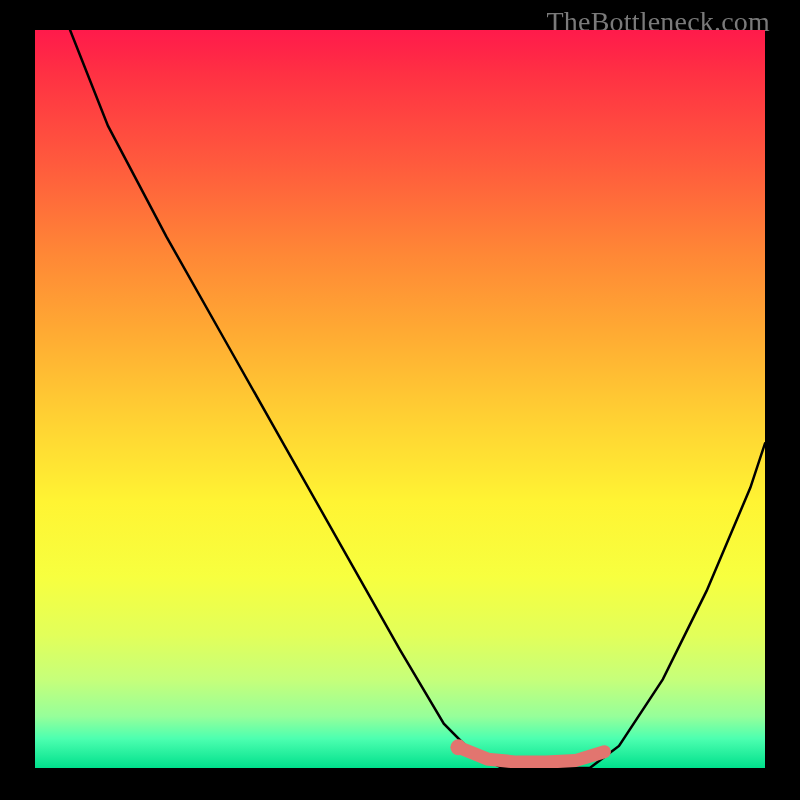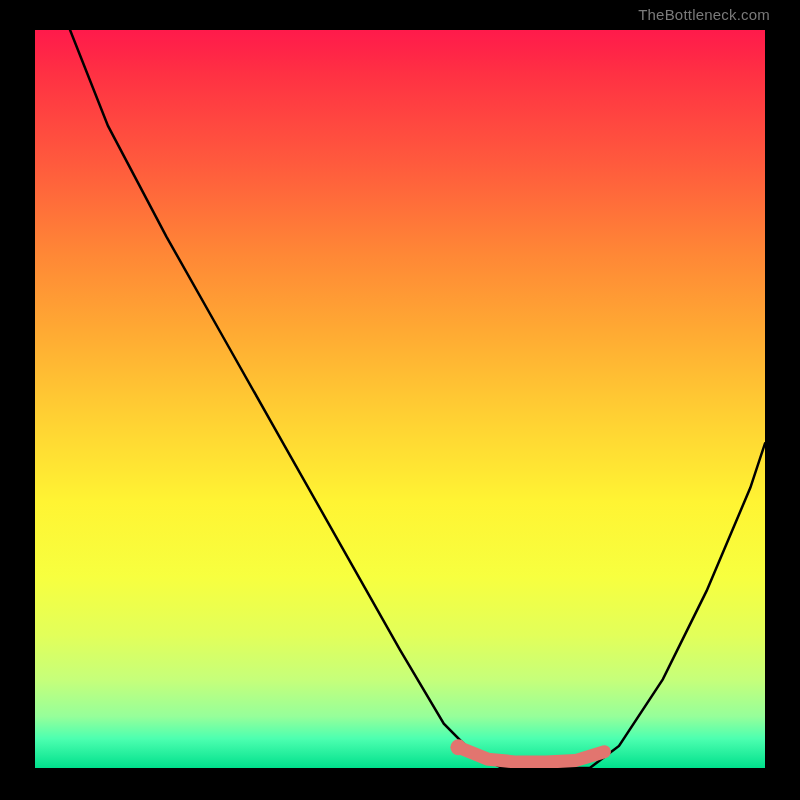--- a/index.html
+++ b/index.html
@@ -38,22 +38,22 @@
       #96ff9a 93%,
       #4dffb0 96%,
       #00e08c 100%
     );
   }
   .watermark {
     position: absolute;
     top: 6px;
     right: 30px;
     color: #7a7a7a;
-    font-family: Liberation Sans, sans-serif;
-    font-size: 15px;
+    font-family: Liberation Serif, serif;
+    font-size: 28px;
     letter-spacing: 0.2px;
   }
   svg.curve {
     position: absolute;
     left: 0;
     top: 0;
     width: 730px;
     height: 738px;
   }
 </style>

